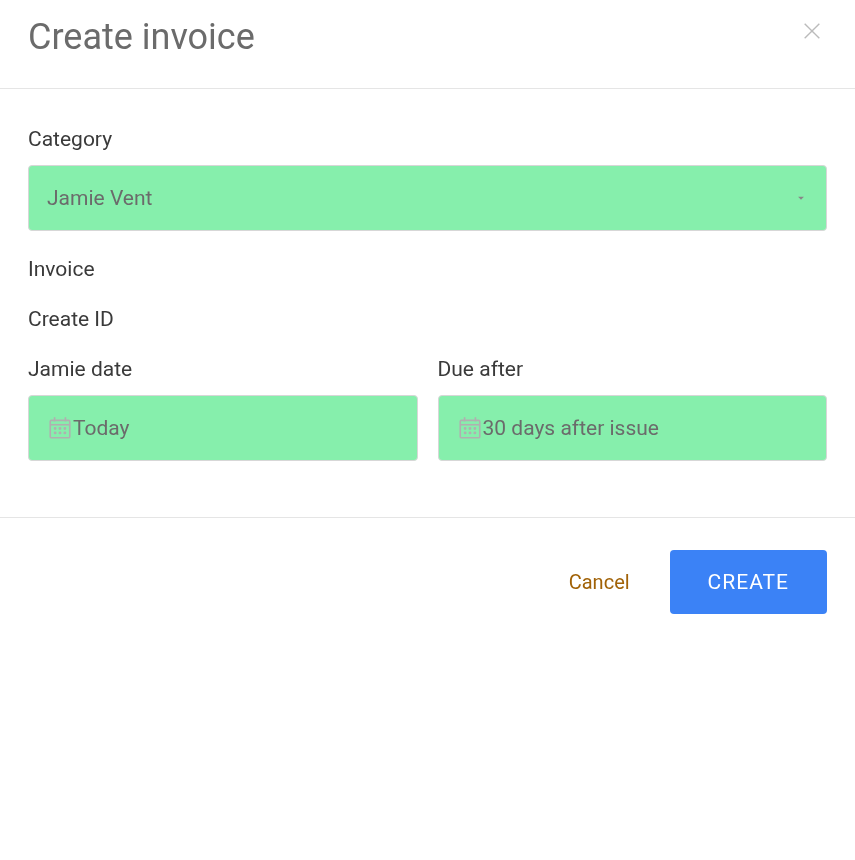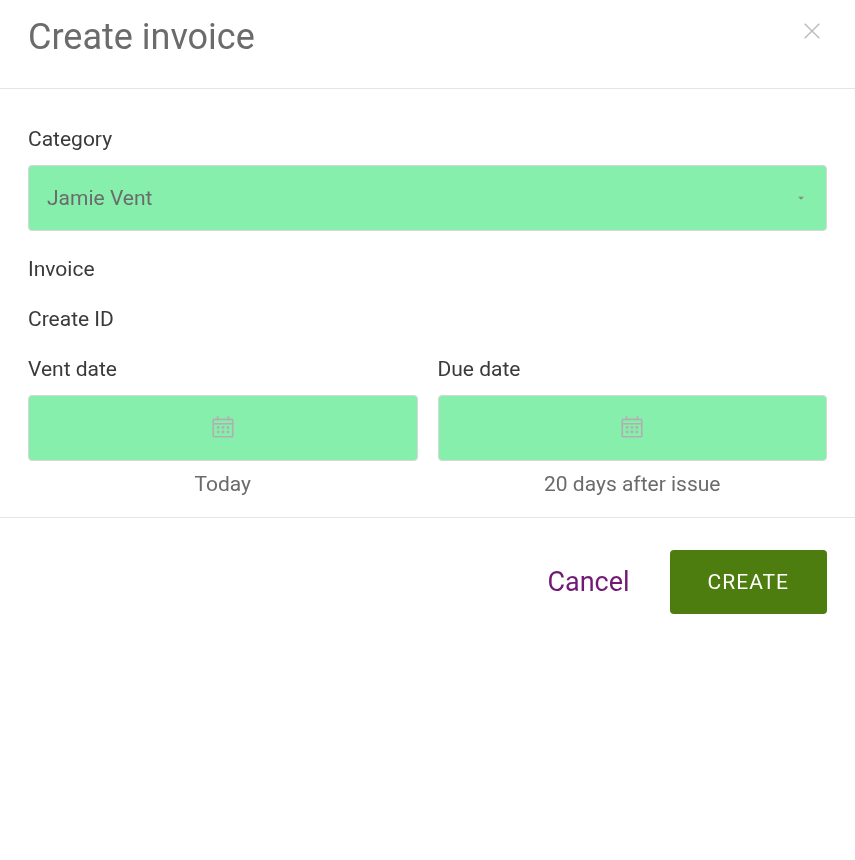--- a/index.html
+++ b/index.html
@@ -94,22 +94,21 @@
       display: flex;
       gap: 20px;
     }
     .date-col {
       flex: 1;
     }
     .date-control {
       display: flex;
       align-items: center;
       cursor: pointer;
-      gap: 32px;
-      flex-direction: column;
+      gap: 0;
     }
     .calendar-icon {
       color: #b0b0b0;
       display: flex;
       align-items: center;
     }
     .calendar-icon svg {
       width: 26px;
       height: 26px;
     }
@@ -121,27 +120,27 @@
       border-top: 1px solid #e5e5e5;
       padding: 32px 28px 0px 28px;
       display: flex;
       justify-content: flex-end;
       align-items: center;
       gap: 40px;
     }
     .btn-cancel {
       background: none;
       border: none;
-      color: #701a75;
-      font-size: 27px;
+      color: #a16207;
+      font-size: 20px;
       cursor: pointer;
       font-family: inherit;
     }
     .btn-create {
-      background: #4d7c0f;
+      background: #3b82f6;
       border: none;
       color: #fff;
       font-size: 21px;
       font-weight: 400;
       letter-spacing: 1px;
       padding: 20px 38px;
       border-radius: 4px;
       cursor: pointer;
       font-family: inherit;
     }
@@ -181,58 +180,58 @@
     <div class="form-group">
       <label class="form-label">Invoice</label>
     </div>
 
     <div class="form-group">
       <label class="form-label">Create ID</label>
     </div>
 
     <div class="date-row">
       <div class="date-col form-group">
-        <label class="form-label">Vent date</label>
+        <label class="form-label">Jamie date</label>
         <div class="form-control date-control">
           <span class="calendar-icon">
             <svg viewBox="0 0 24 24" fill="none" stroke="currentColor" stroke-width="1.5">
               <rect x="3" y="5" width="18" height="16" rx="1"></rect>
               <line x1="7" y1="2" x2="7" y2="6"></line>
               <line x1="17" y1="2" x2="17" y2="6"></line>
               <line x1="3" y1="9" x2="21" y2="9"></line>
               <circle cx="7.5" cy="12.5" r="0.6" fill="currentColor"></circle>
               <circle cx="12" cy="12.5" r="0.6" fill="currentColor"></circle>
               <circle cx="16.5" cy="12.5" r="0.6" fill="currentColor"></circle>
               <circle cx="7.5" cy="16.5" r="0.6" fill="currentColor"></circle>
               <circle cx="12" cy="16.5" r="0.6" fill="currentColor"></circle>
               <circle cx="16.5" cy="16.5" r="0.6" fill="currentColor"></circle>
             </svg>
           </span>
           <span class="date-value">Today</span>
         </div>
       </div>
 
       <div class="date-col form-group">
-        <label class="form-label">Due date</label>
+        <label class="form-label">Due after</label>
         <div class="form-control date-control">
           <span class="calendar-icon">
             <svg viewBox="0 0 24 24" fill="none" stroke="currentColor" stroke-width="1.5">
               <rect x="3" y="5" width="18" height="16" rx="1"></rect>
               <line x1="7" y1="2" x2="7" y2="6"></line>
               <line x1="17" y1="2" x2="17" y2="6"></line>
               <line x1="3" y1="9" x2="21" y2="9"></line>
               <circle cx="7.5" cy="12.5" r="0.6" fill="currentColor"></circle>
               <circle cx="12" cy="12.5" r="0.6" fill="currentColor"></circle>
               <circle cx="16.5" cy="12.5" r="0.6" fill="currentColor"></circle>
               <circle cx="7.5" cy="16.5" r="0.6" fill="currentColor"></circle>
               <circle cx="12" cy="16.5" r="0.6" fill="currentColor"></circle>
               <circle cx="16.5" cy="16.5" r="0.6" fill="currentColor"></circle>
             </svg>
           </span>
-          <span class="date-value">20 days after issue</span>
+          <span class="date-value">30 days after issue</span>
         </div>
       </div>
     </div>
 
   </div>
 
   <div class="modal-footer">
     <button class="btn-cancel">Cancel</button>
     <button class="btn-create">CREATE</button>
   </div>

